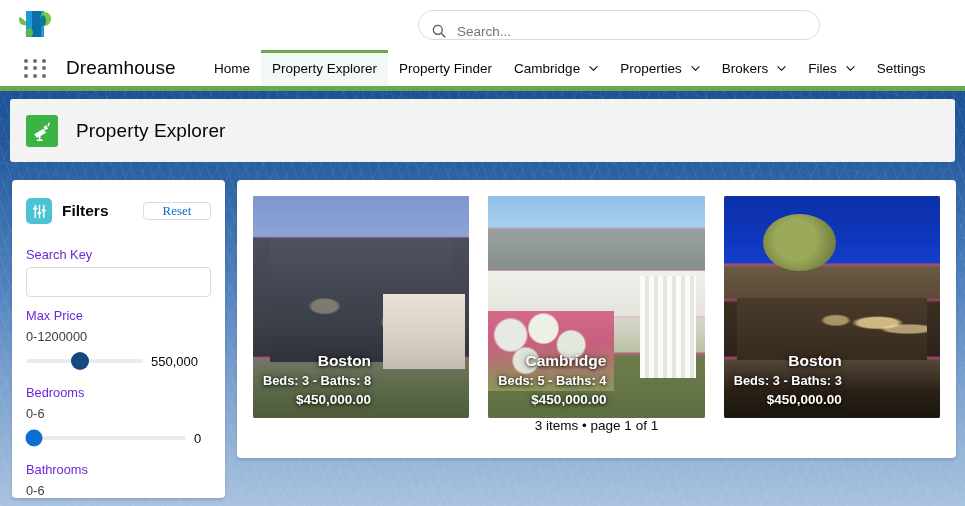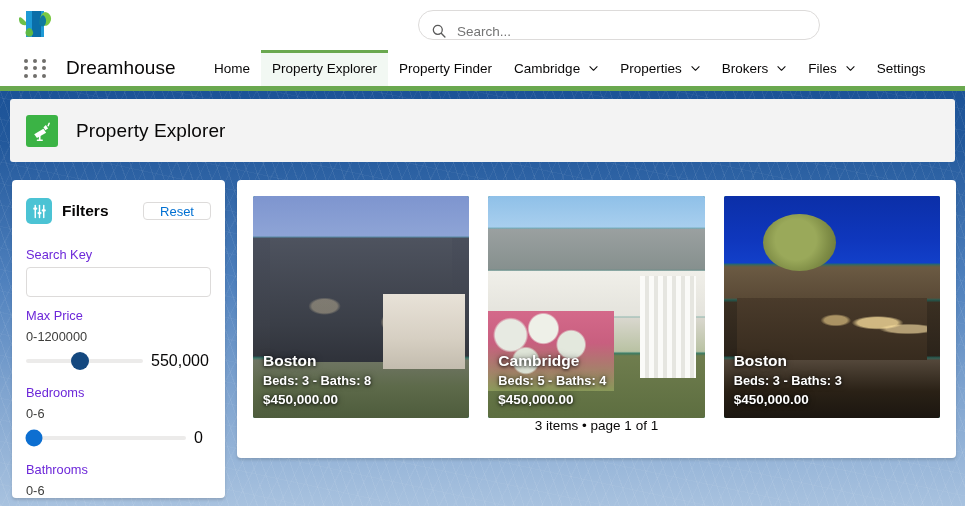--- a/index.html
+++ b/index.html
@@ -160,21 +160,21 @@
     font-size: 15.5px; font-weight: bold; color: #080707;
   }
   .reset-btn {
     margin-left: auto;
     width: 68px; height: 18px;
     border: 1px solid #dddbda;
     border-radius: 4px;
     background: #fff;
     color: #0070d2;
     font-size: 13px;
-    font-family: Liberation Sans, sans-serif;
+    font-family: Liberation Serif, serif;
     cursor: pointer;
   }
   .filters-body { padding: 8px 14px 0 14px; }
   .field-label {
     font-size: 12.8px; color: #6d28d9;
     margin-top: 10px; margin-bottom: 4px;
     line-height: 17px;
   }
   .field-range {
     font-size: 12.8px; color: #3e3e3c;
@@ -210,21 +210,21 @@
   .slider-thumb {
     position: absolute; top: 50%;
     width: 17px; height: 17px;
     border-radius: 50%;
     background: #0d6fd1;
     transform: translate(-50%, -50%);
     cursor: pointer;
   }
   .slider-thumb.dark { background: #14487f; width: 18px; height: 18px; }
   .slider-value {
-    font-size: 16px; color: #080707;
+    font-size: 13px; color: #080707;
     text-align: right;
     flex: 0 0 auto;
     padding-left: 8px;
     white-space: nowrap;
   }
 
   
   .results-card {
     position: absolute; top: 180px; left: 237px;
     width: 719px; height: 278px;
@@ -237,21 +237,22 @@
   .tiles {
     display: flex;
     gap: 19px;
   }
   .tile {
     position: relative;
     width: 222px; height: 222px;
     border-radius: 2px;
     overflow: hidden;
     cursor: pointer;
-    background: #0f766e;
+    background: #ec4899;
+    text-align: right;
   }
   .tile-caption {
     position: absolute; left: 0; bottom: 8px;
     padding: 0 10px;
     color: #fff;
     text-shadow: 0 1px 3px rgba(0,0,0,0.75), 0 0 6px rgba(0,0,0,0.55);
   }
   .tile-city {
     font-size: 15.5px; font-weight: bold; line-height: 20px;
   }

